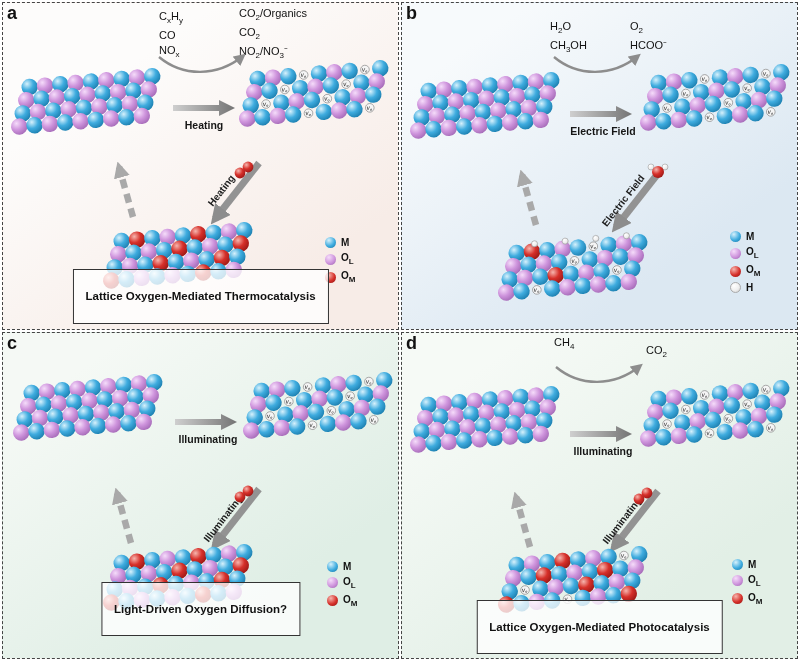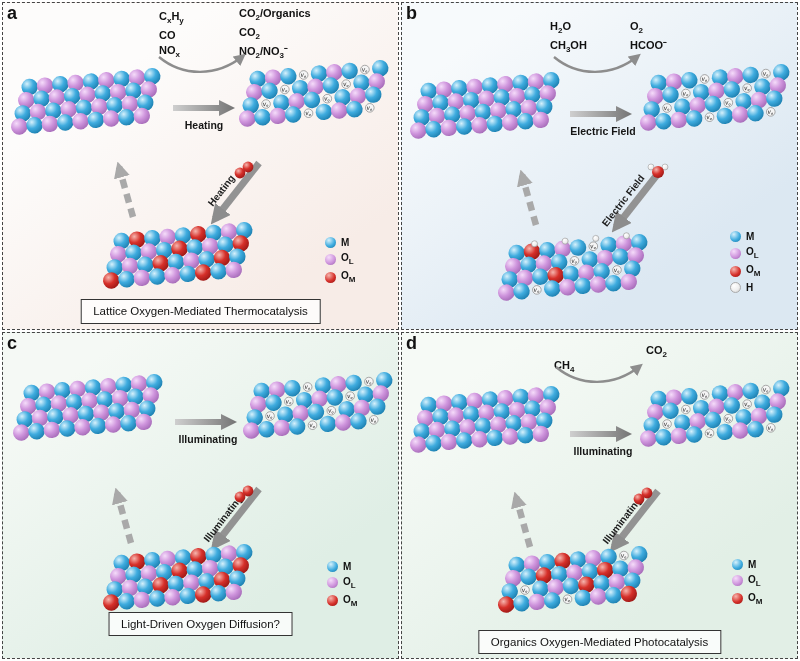--- a/index.html
+++ b/index.html
@@ -5,34 +5,34 @@
   *{box-sizing:border-box}
   body{margin:0;background:#fff;font-family:"Liberation Sans",sans-serif;color:#111}
   .page{width:800px;height:661px;padding:2px;display:grid;grid-template-columns:1fr 1fr;grid-template-rows:1fr 1fr;gap:2px;background:#fff}
   .panel{position:relative;border:1px dashed #444;overflow:hidden}
   .pa{background:linear-gradient(145deg,#fdfcfb 25%,#f7ece7 80%)}
   .pb{background:linear-gradient(145deg,#f7fafc 15%,#dce8f2 75%)}
   .pc{background:linear-gradient(145deg,#f5f9f5 15%,#dfeee5 75%)}
   .pd{background:linear-gradient(145deg,#f6faf6 15%,#e2efe6 75%)}
   .abs{position:absolute}
   .letter{font-size:18px;font-weight:bold;line-height:20px}
-  .chem{font-size:11px;font-weight:bold;line-height:15px;white-space:nowrap}
+  .chem{font-size:11px;font-weight:normal;line-height:15px;white-space:nowrap}
   sub{font-size:8px}
   .alabel{font-size:10.5px;font-weight:bold;text-align:center;white-space:nowrap;color:#161616}
   .dlabel{font-size:10px;font-weight:bold;white-space:nowrap;transform:rotate(-52deg);color:#1c1c1c}
   .lattice{transform:rotate(-5deg)}
   .legend{display:flex;flex-direction:column;gap:4px}
   .lrow{display:flex;align-items:center;gap:5px}
   .dot{width:11px;height:11px;border-radius:50%;flex:0 0 auto}
   .dot-m{background:radial-gradient(circle at 35% 30%,#d6f1fc,#3facdf 55%,#1272a2)}
   .dot-ol{background:radial-gradient(circle at 35% 30%,#f5dcfa,#cf95dd 55%,#9a5fae)}
   .dot-om{background:radial-gradient(circle at 35% 30%,#f6b5ae,#d6302a 55%,#8c1110)}
   .dot-h{background:radial-gradient(circle at 35% 30%,#fff,#efefef 55%,#cdcdcd);border:1px solid #aaa}
   .llab{font-size:10px;font-weight:bold}
-  .tbox{position:absolute;left:50%;transform:translateX(-50%);border:1.4px solid #333;background:rgba(255,255,255,.78);padding:4px 12px;font-size:11.5px;font-weight:normal;white-space:nowrap;line-height:1.25}
+  .tbox{position:absolute;left:50%;transform:translateX(-50%);border:1.4px solid #333;background:rgba(255,255,255,.78);padding:19px 12px;font-size:11.5px;font-weight:bold;white-space:nowrap;line-height:1.25}
 </style>
 </head>
 <body>
 
 <svg width="0" height="0" style="position:absolute" aria-hidden="true">
   <defs>
     <radialGradient id="gB" cx="0.35" cy="0.3" r="0.85">
       <stop offset="0" stop-color="#d6f1fc"></stop>
         <stop offset="0.45" stop-color="#3facdf"></stop>
         <stop offset="1" stop-color="#1272a2"></stop>
@@ -587,21 +587,21 @@
           <span class="llab">O<sub>M</sub></span>
         </div>
     </div>
 
     <div class="tbox" style="bottom:22px">Light-Driven Oxygen Diffusion?</div>
   </div>
 
   <div class="panel pd">
     <div class="abs letter" style="left:4px;top:0">d</div>
 
-    <div class="abs chem" style="left:152px;top:25px">
+    <div class="abs chem" style="left:152px;top:2px">
       <div>CH<sub>4</sub></div>
     </div>
     <div class="abs chem" style="left:244px;top:10px">
       <div>CO<sub>2</sub></div>
     </div>
     <svg class="abs" style="left:148px;top:30px" width="96" height="28">
       <path d="M6,4 C30,24 64,24 90,3" fill="none" stroke="#8d8d8d" stroke-width="2.4" marker-end="url(#mGray)"></path>
     </svg>
 
     <svg class="abs lattice" style="left:6px;top:54px" width="158" height="68" viewBox="0 0 150 64">
@@ -756,17 +756,17 @@
           <span class="dot dot-ol"></span>
           <span class="llab">O<sub>L</sub></span>
         </div>
       <div class="lrow">
           <span class="dot dot-om"></span>
           <span class="llab">O<sub>M</sub></span>
         </div>
     </div>
 
     <div class="tbox" style="bottom:4px">
-      <div>Organics Oxygen-Mediated Photocatalysis</div>
+      <div>Lattice Oxygen-Mediated Photocatalysis</div>
     </div>
   </div>
 
 </div>
 
 </body></html>

